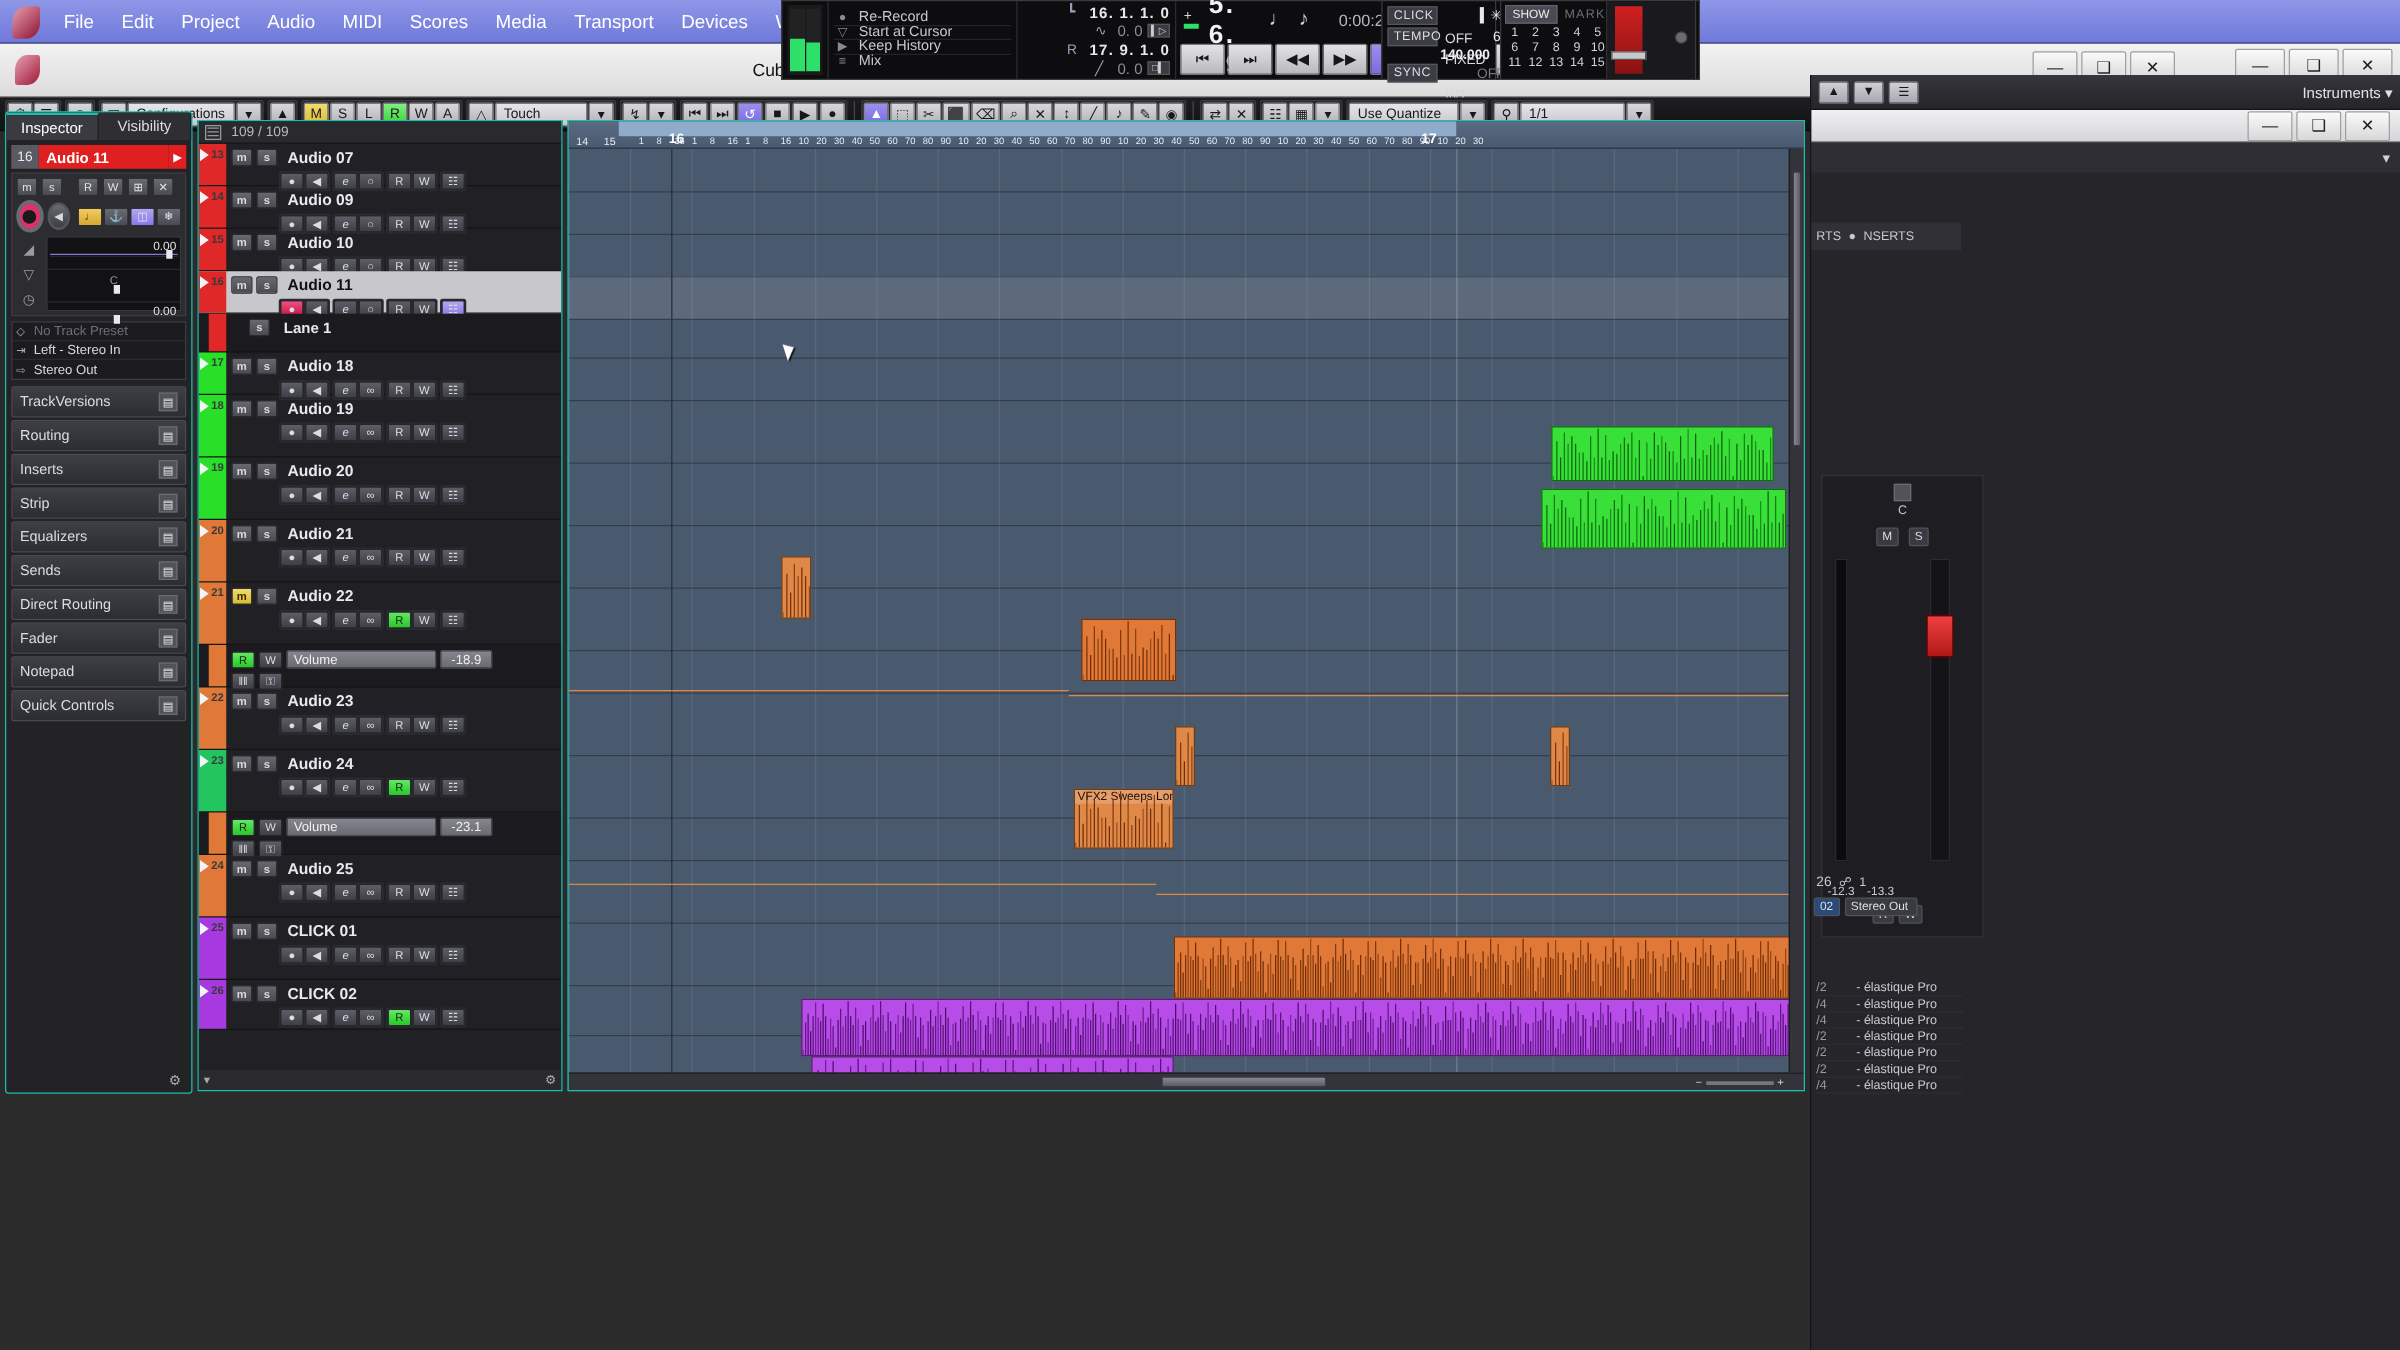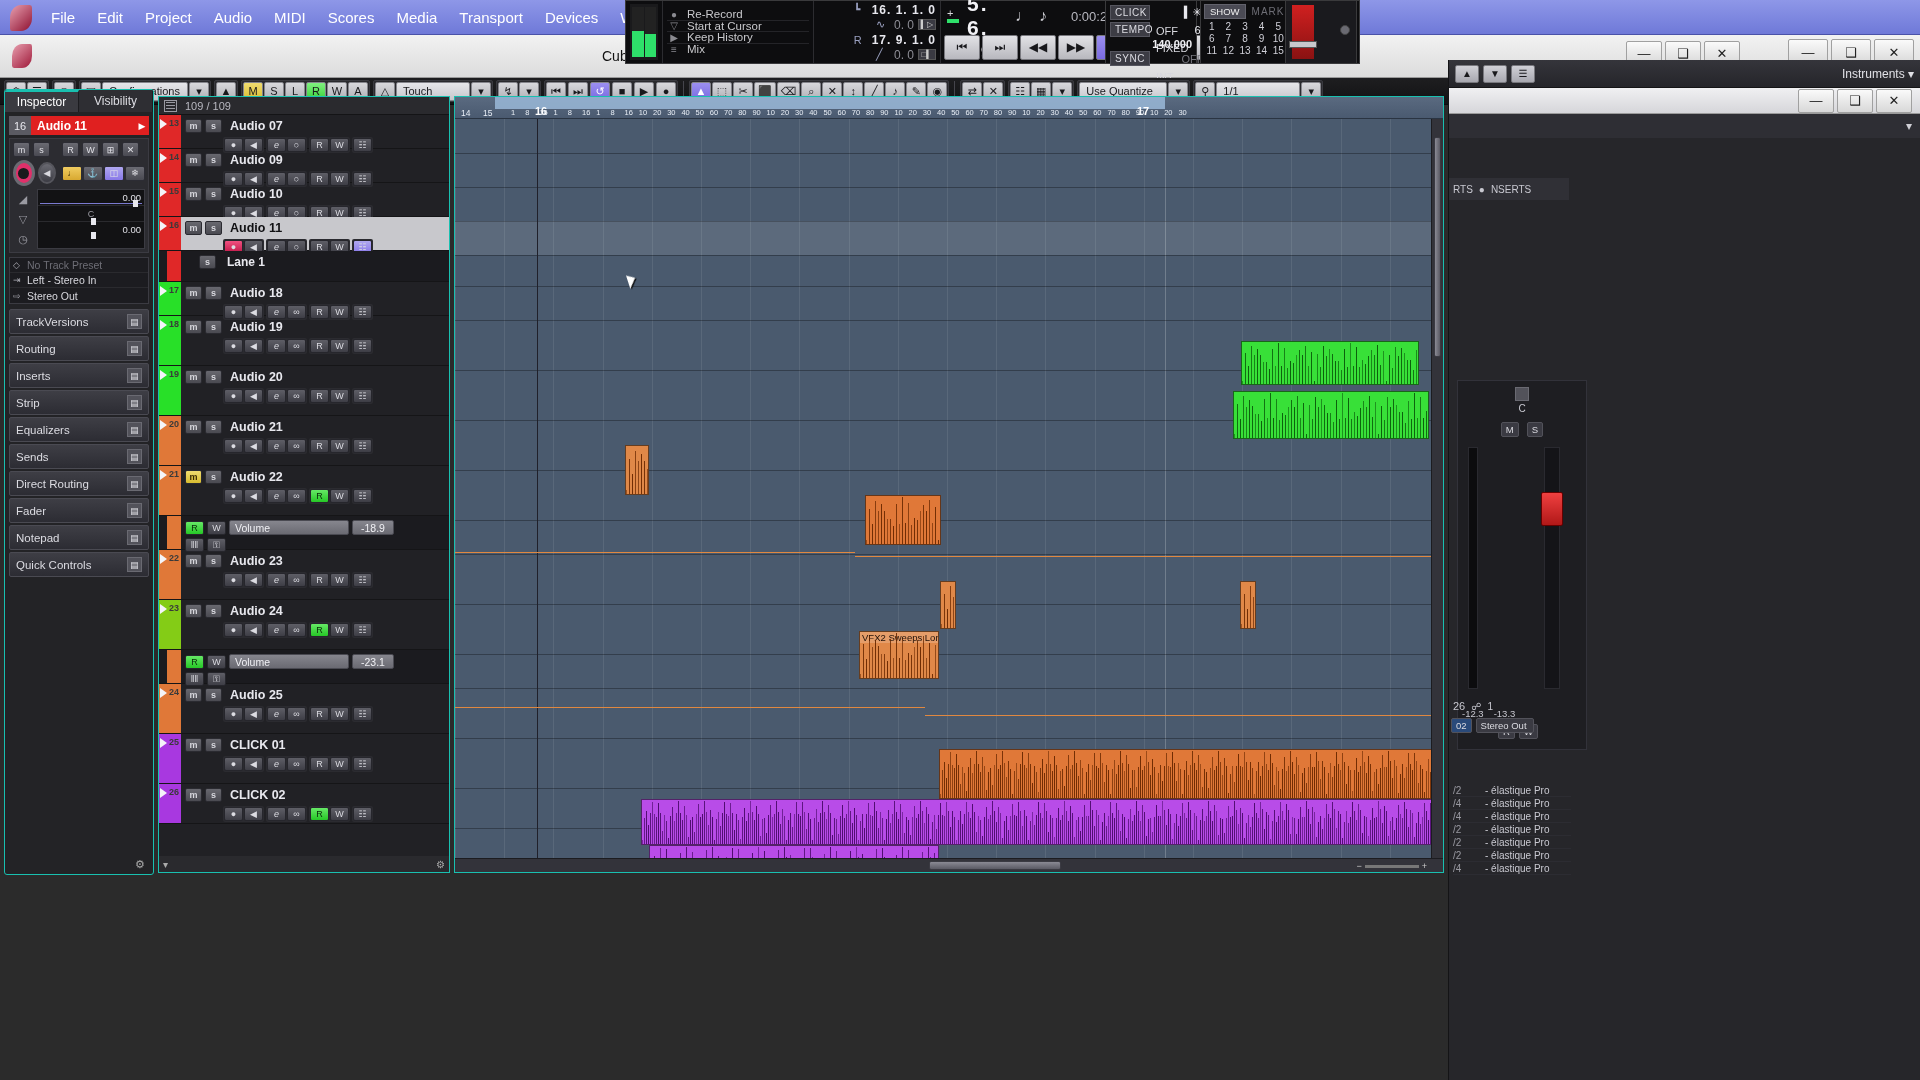--- a/index.html
+++ b/index.html
@@ -136,21 +136,21 @@
   .recknob { width:26px; height:26px; border-radius:50%; background:#e0306a;
     border:3px solid #6a6a72; display:flex; align-items:center; justify-content:center; }
   .recknob i { width:11px; height:11px; border-radius:50%; background:#1a1a1c; display:block; }
   .monbtn { width:22px; height:22px; border-radius:50%; background:linear-gradient(to bottom,#6a6a72,#3c3c44);
     border:2px solid #55555c; display:flex; align-items:center; justify-content:center;
     color:#d8d8de; font-size:9px; }
   .slidergrp { display:flex; gap:4px; margin-top:3px; }
   .sglyph { width:20px; color:#9a9aa2; font-size:11px; display:flex; flex-direction:column;
     justify-content:space-around; align-items:center; }
   .sstack { flex:1; background:#121214; border:1px solid #3b3b42; position:relative; height:60px; }
-  .srow { position:relative; height:16px; border-bottom:1px solid #2a2a2e; }
+  .srow { position:relative; height:26px; border-bottom:1px solid #2a2a2e; }
   .srow .val { position:absolute; right:3px; top:2px; font-size:9.5px; color:#e0e0e6; }
   .srow .ctext { position:absolute; left:50%; transform:translateX(-50%); top:3px;
     font-size:9px; color:#9a9aa2; }
   .srow .track { position:absolute; left:2px; right:2px; top:13px; height:2px; background:#7a7ad0; }
   .srow .handle { position:absolute; width:5px; height:7px; background:#e8e8ee; top:10px; }
   .insp-list { background:#1c1c20; border:1px solid #3b3b42; margin-bottom:5px; }
   .insp-li { height:15px; font-size:10.5px; color:#d8d8de; display:flex; align-items:center;
     gap:4px; padding-left:3px; border-bottom:1px solid #2a2a2e; }
   .insp-li:last-child { border-bottom:none; }
   .insp-li .ic { color:#a8a8b0; font-size:9px; width:10px; }
@@ -973,21 +973,21 @@
                 <div class="tbtn2">R</div>
                 <div class="tbtn2">W</div>
               </div>
               <div class="tgrp">
                 <div class="tbtn2">☷</div>
               </div>
             </div>
           </div>
         </div>
         <div class="track" style="height: 50px;">
-          <div class="tcolor" style="background: #84cc16;">
+          <div class="tcolor" style="background: #22c55e;">
             <div class="arrow"></div>
             <div class="num">23</div>
           </div>
           <div class="tbody">
             <div class="trow1">
               <div class="tms">m</div>
               <div class="tms">s</div>
               <div class="tname">Audio 24</div>
             </div>
             <div class="trow2">

